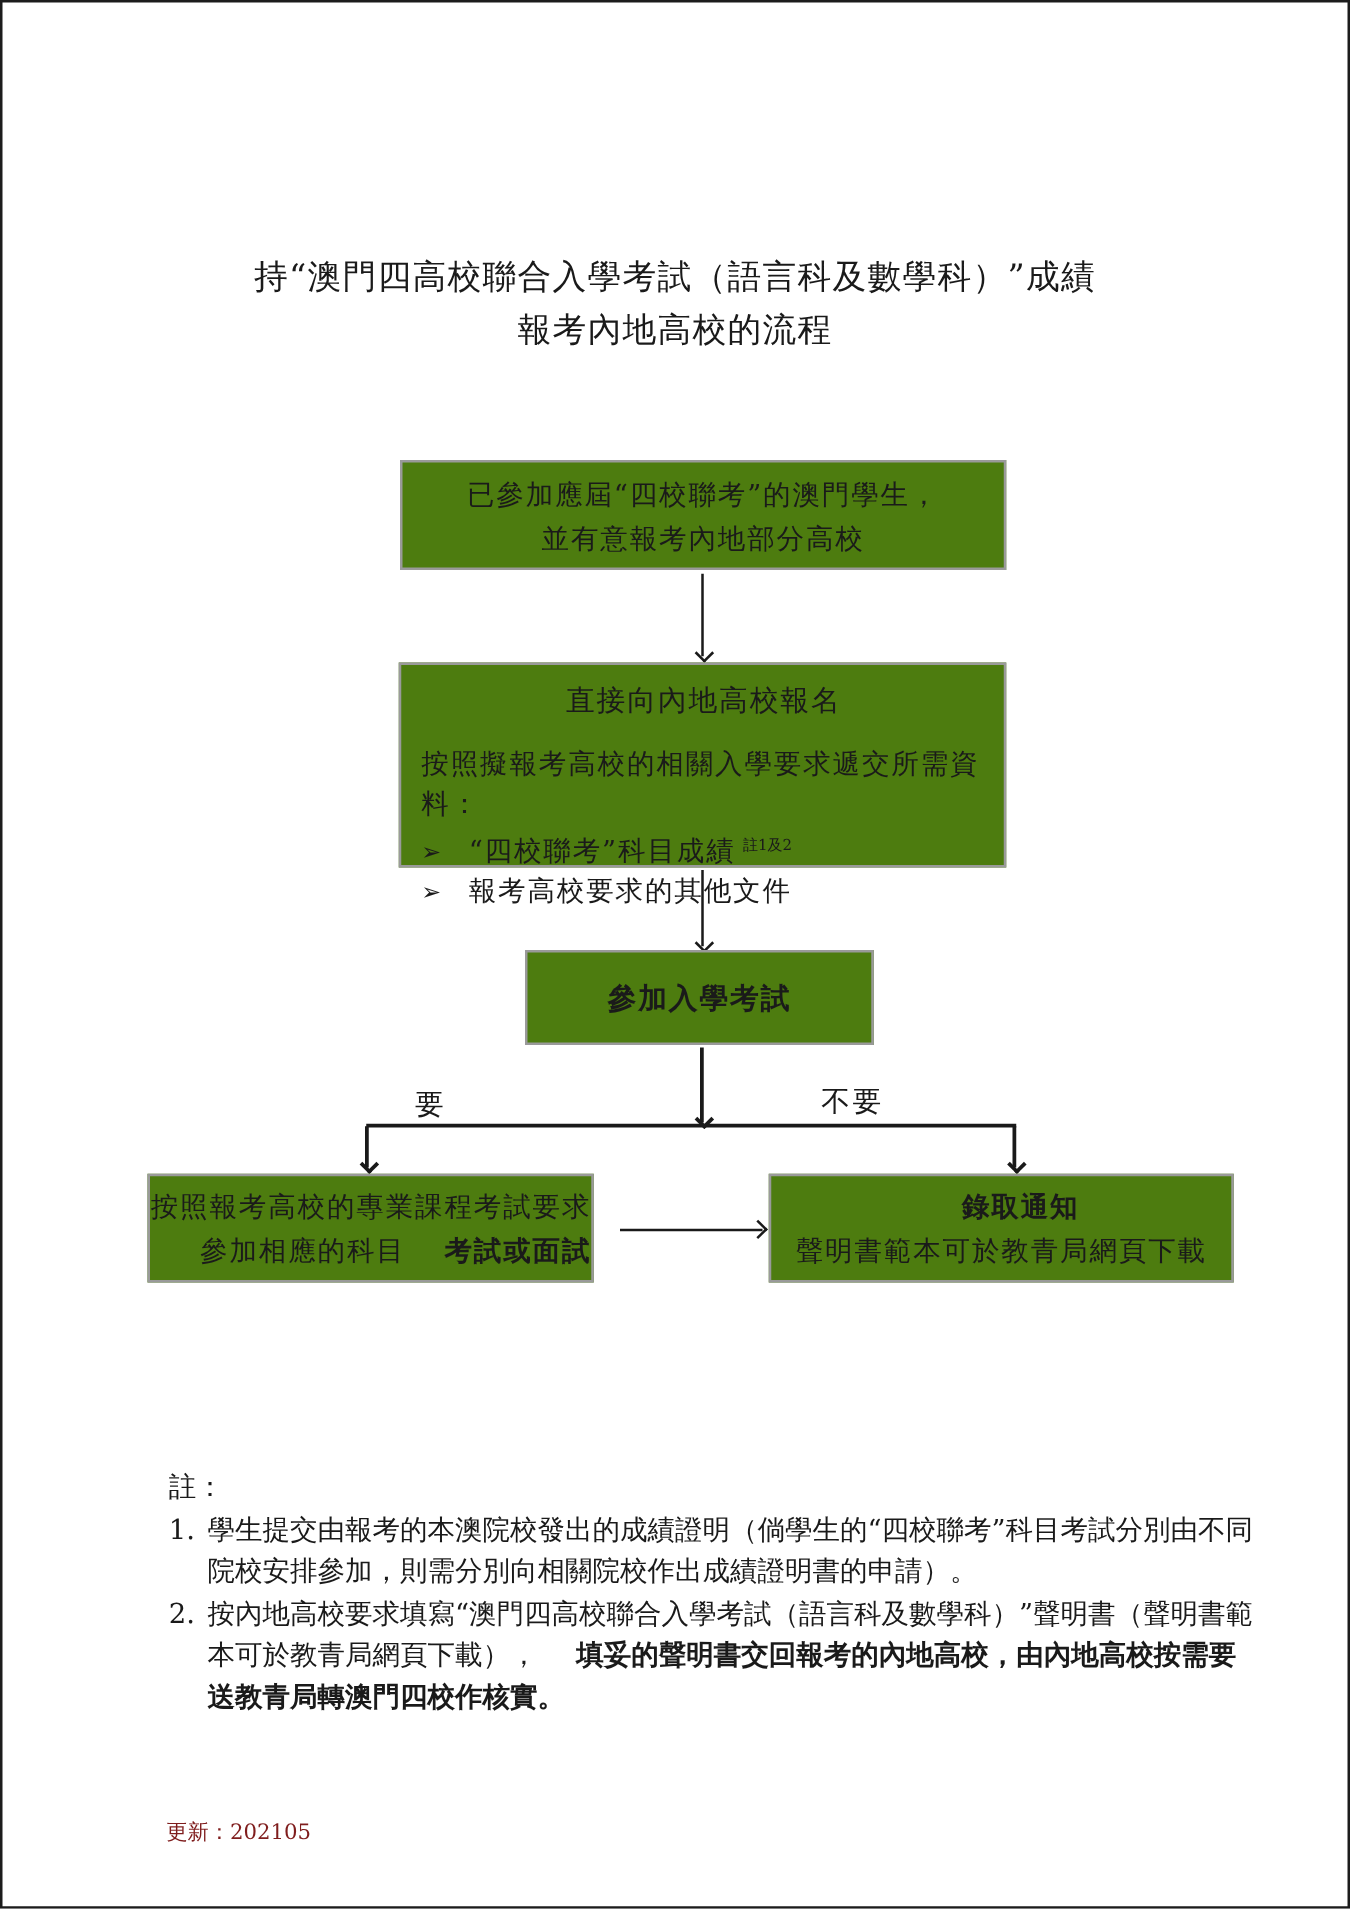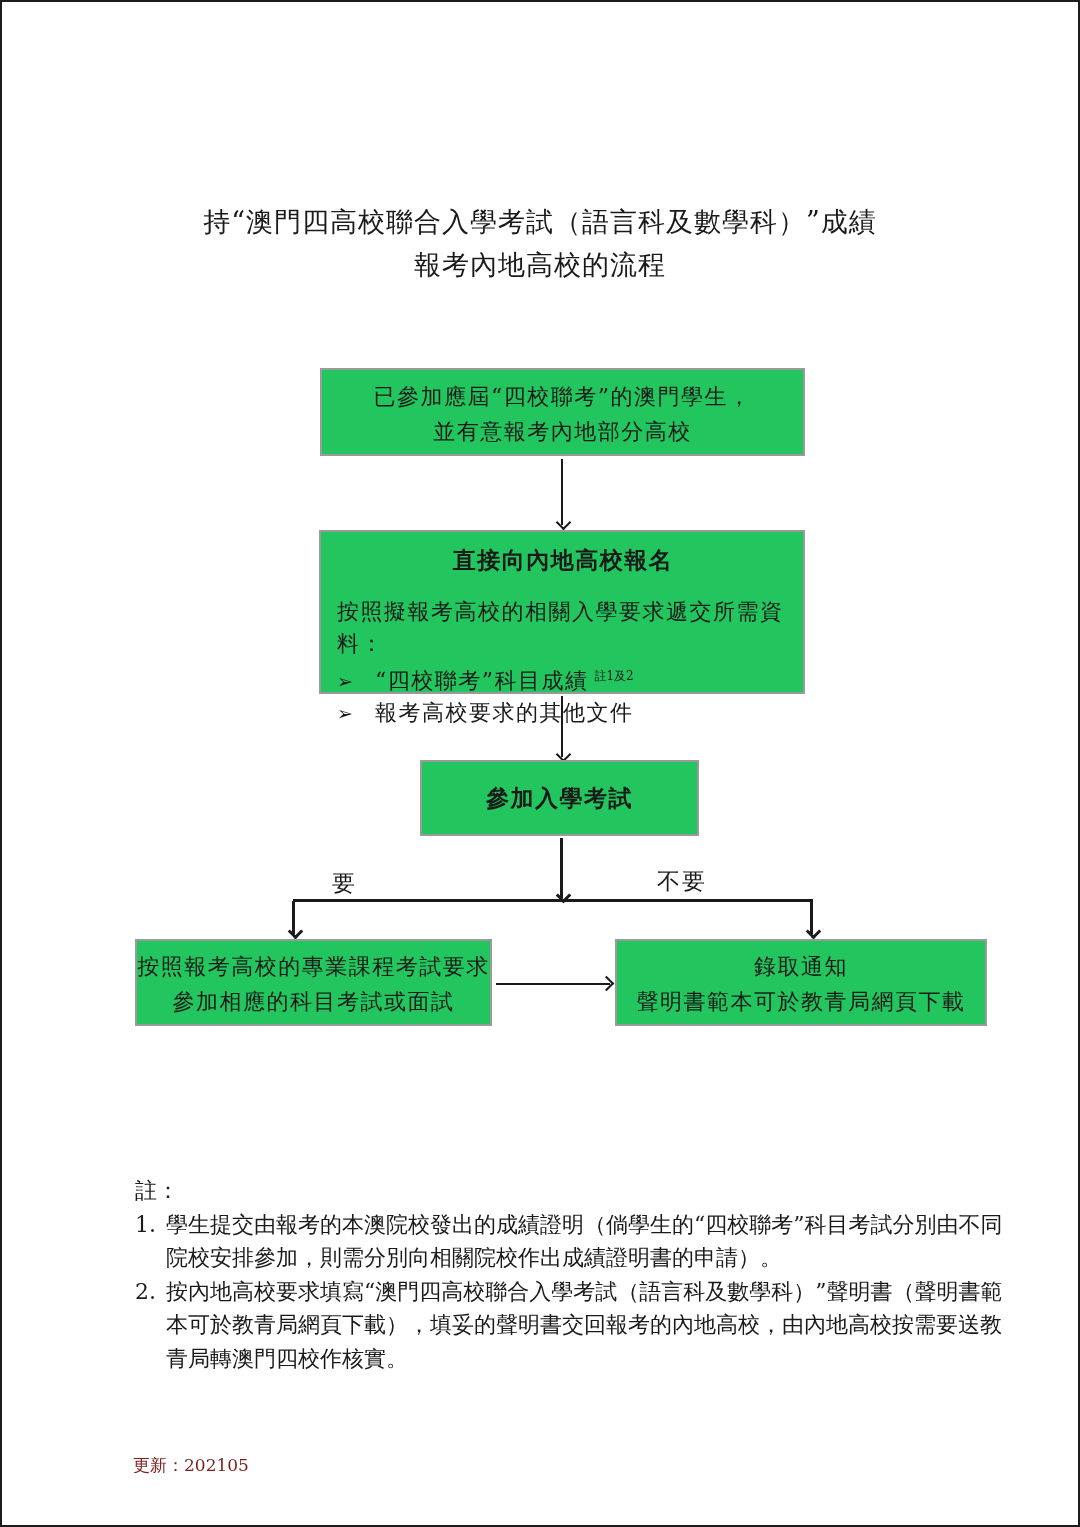--- a/index.html
+++ b/index.html
@@ -27,36 +27,36 @@
     left:0;right:0;top:198px;
     text-align:center;
     font-size:27px;
     font-weight:normal;
     line-height:43px;
     letter-spacing:1px;
   }
   
   .fbox{
     border:2px solid var(--box-border);
-    background:#22c55e;
+    background:#4d7c0f;
     font-size:22px;
     letter-spacing:1.5px;
     text-align:center;
   }
   .box-start{left:318px;top:366px;width:485px;height:88px;padding-top:9px;line-height:35px;}
   .box-apply{left:317px;top:528px;width:486px;height:164px;padding:13px 14px 0 16px;text-align:left;}
-  .box-apply .bx-title{text-align:center;font-weight:bold;font-size:23px;margin-bottom:20px;}
+  .box-apply .bx-title{text-align:center;font-weight:normal;font-size:23px;margin-bottom:20px;}
   .box-apply .bx-intro{line-height:32px;}
   .box-apply .bullet{line-height:32px;display:flex;align-items:baseline;}
   .box-apply .bicon{font-size:19px;margin-right:22px;letter-spacing:0;}
   .box-apply sup{font-size:12px;letter-spacing:0;margin-left:6px;}
   .box-exam{left:418px;top:758px;width:279px;height:76px;font-weight:bold;font-size:23px;display:flex;align-items:center;justify-content:center;}
-  .box-subject{left:133px;top:937px;width:357px;height:87px;padding-top:8px;line-height:35px;}
+  .box-subject{left:116px;top:937px;width:357px;height:87px;padding-top:8px;line-height:35px;text-align:right;}
   .box-admission{left:613px;top:937px;width:372px;height:87px;padding-top:8px;line-height:35px;}
-  .bold{font-weight:normal;}
+  .bold{font-weight:bold;padding-left:31px;}
   
   .varrow{width:0;border-left:2.4px solid var(--line);}
   .varrow .chev{position:absolute;left:-5.5px;bottom:-3px;width:11px;height:11px;
     border-right:2.4px solid var(--line);border-bottom:2.4px solid var(--line);transform:rotate(45deg);}
   .varrow.thick{border-left-width:3px;}
   .varrow.thick .chev{left:-5px;border-right-width:3px;border-bottom-width:3px;}
   .branch-h{height:0;border-top:3px solid var(--line);}
   .harrow{height:0;border-top:2.4px solid var(--line);}
   .harrow .chev{position:absolute;right:-2px;top:-7px;width:11px;height:11px;
     border-top:2.4px solid var(--line);border-right:2.4px solid var(--line);transform:rotate(45deg);}

